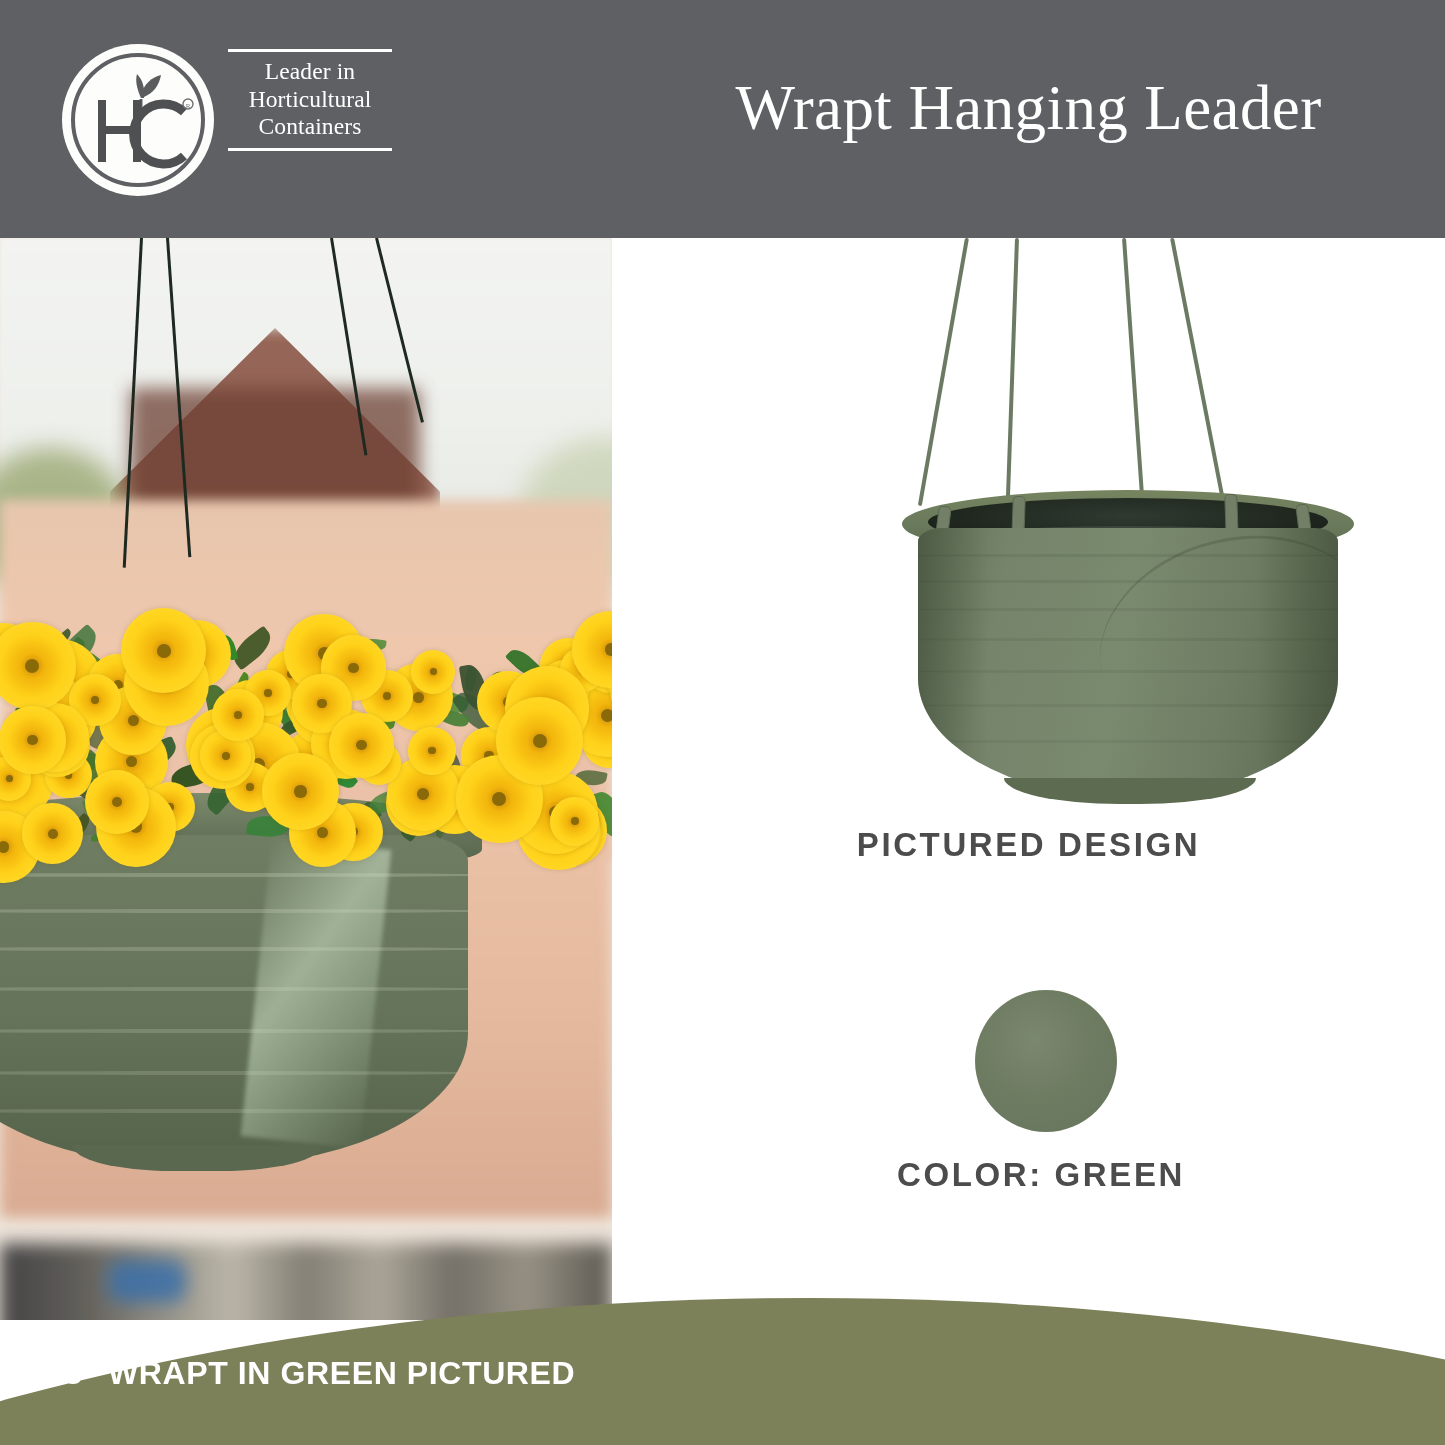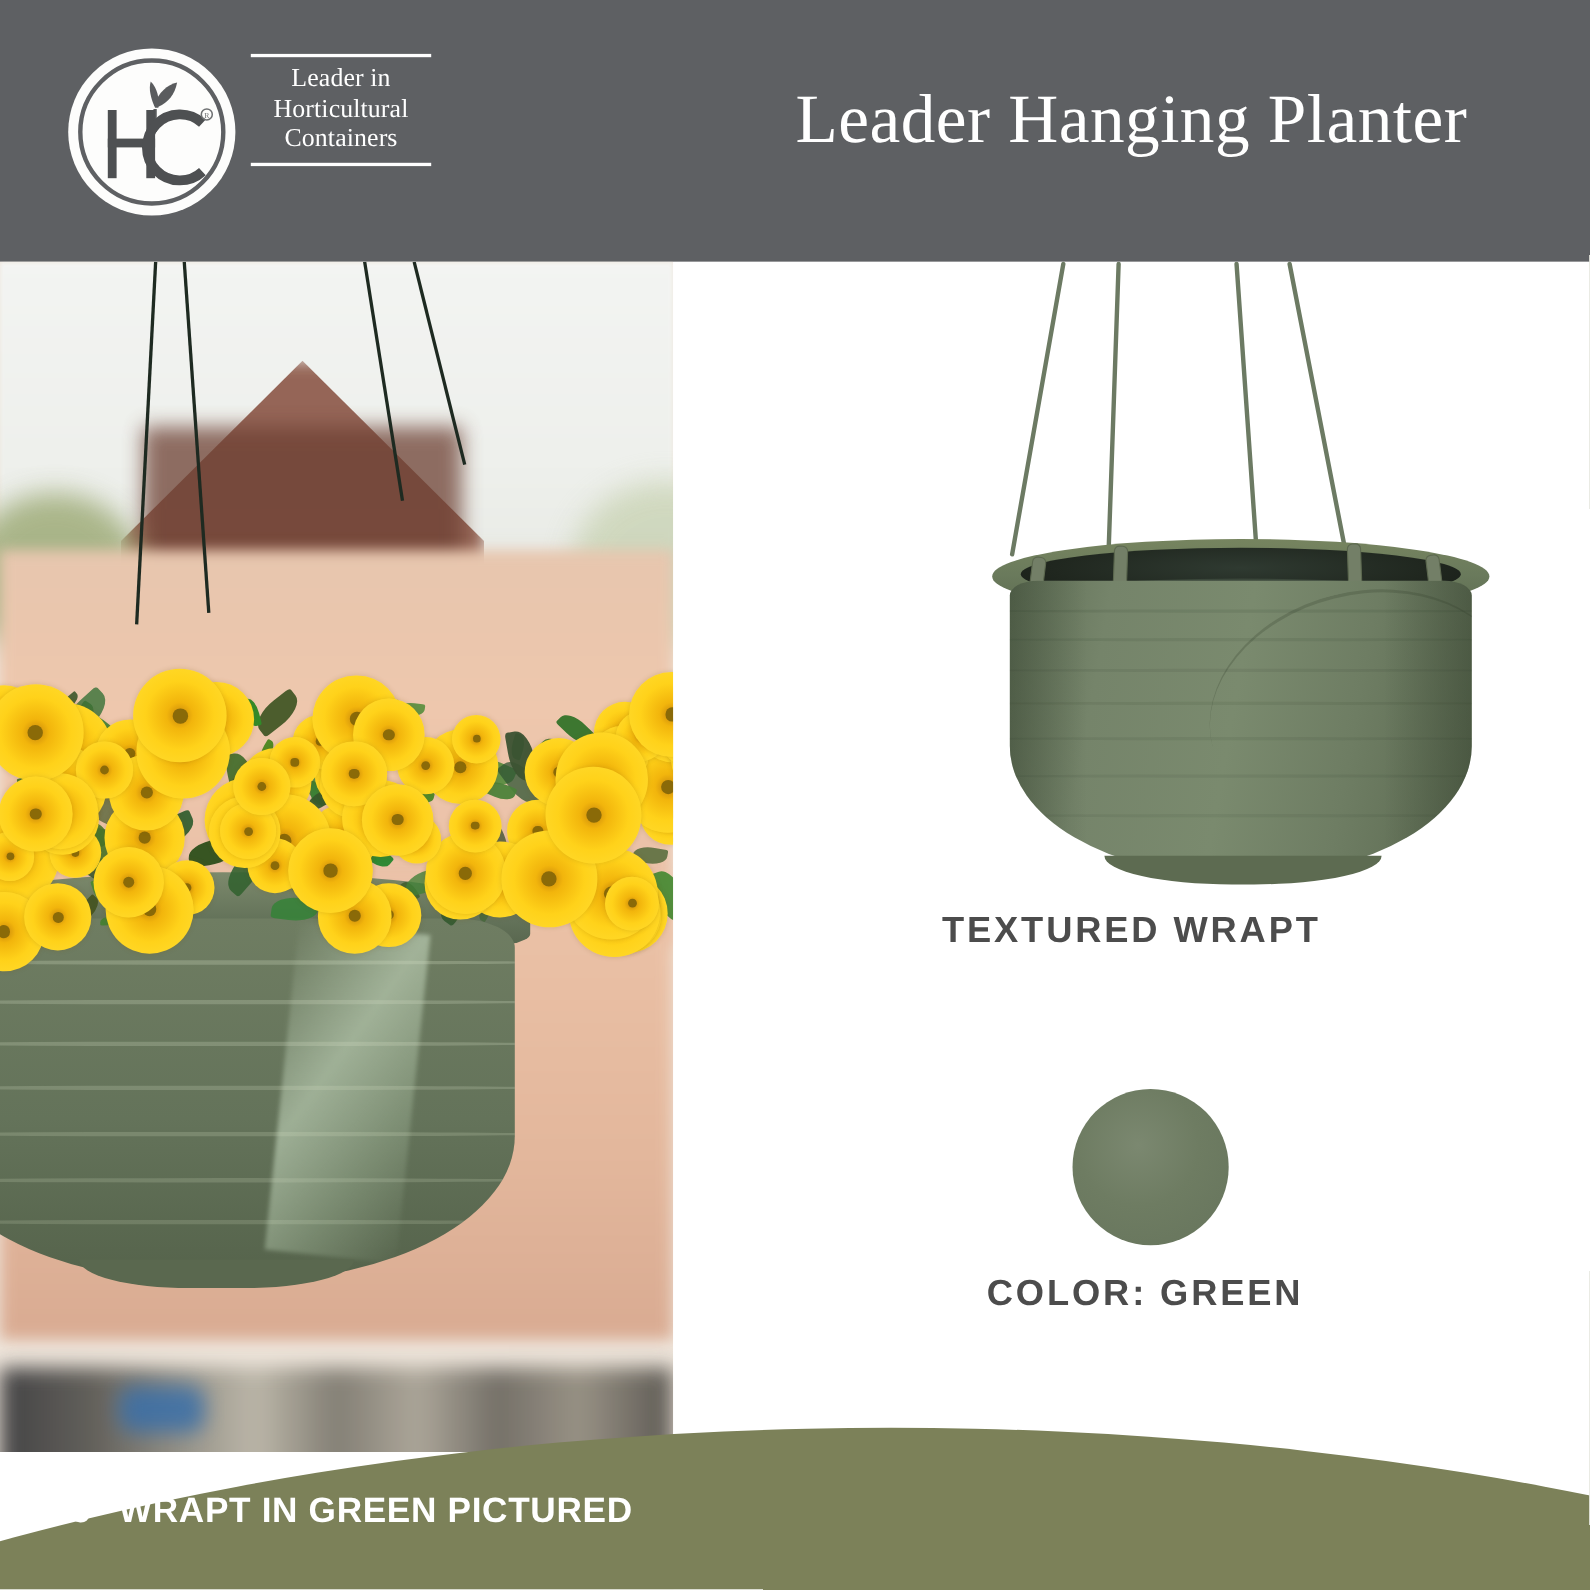--- a/index.html
+++ b/index.html
@@ -388,21 +388,21 @@
       <div id="brand-tagline">
         <div class="rule"></div>
         <div id="brand-tagline-text">Leader in
 Horticultural
 Containers</div>
         <div class="rule"></div>
       </div>
 
     </div>
 
-    <div id="header-title">Leader Hanging Planter</div>
+    <div id="header-title">Wrapt Hanging Leader</div>
   </div>
 
   <div id="lifestyle-photo">
     <div class="ls-layer" id="ls-sky"></div>
     <div class="ls-layer" id="ls-barn"></div>
     <div class="ls-layer" id="ls-barn-dark"></div>
     <div class="ls-layer" id="ls-treeL"></div>
     <div class="ls-layer" id="ls-treeR"></div>
     <div class="ls-layer" id="ls-wall"></div>
     <div class="ls-layer" id="ls-wall2"></div>
@@ -634,21 +634,21 @@
           <div class="pband" style="top: 52px; opacity: 0.475;"></div>
           <div class="pband" style="top: 80px; opacity: 0.45;"></div>
           <div class="pband" style="top: 110px; opacity: 0.425;"></div>
           <div class="pband" style="top: 142px; opacity: 0.4;"></div>
           <div class="pband" style="top: 176px; opacity: 0.375;"></div>
           <div class="pband" style="top: 212px; opacity: 0.35;"></div>
         </div>
       <div id="pot-foot"></div>
     </div>
 
-    <div id="label-textured">TEXTURED WRAPT</div>
+    <div id="label-textured">PICTURED DESIGN</div>
 
     <div id="color-swatch"></div>
 
     <div id="label-color">COLOR: GREEN</div>
   </div>
 
   <div id="footer-band">
     <div id="footer-shape"></div>
   </div>
   <div id="footer-text">13" WRAPT IN GREEN PICTURED</div>

